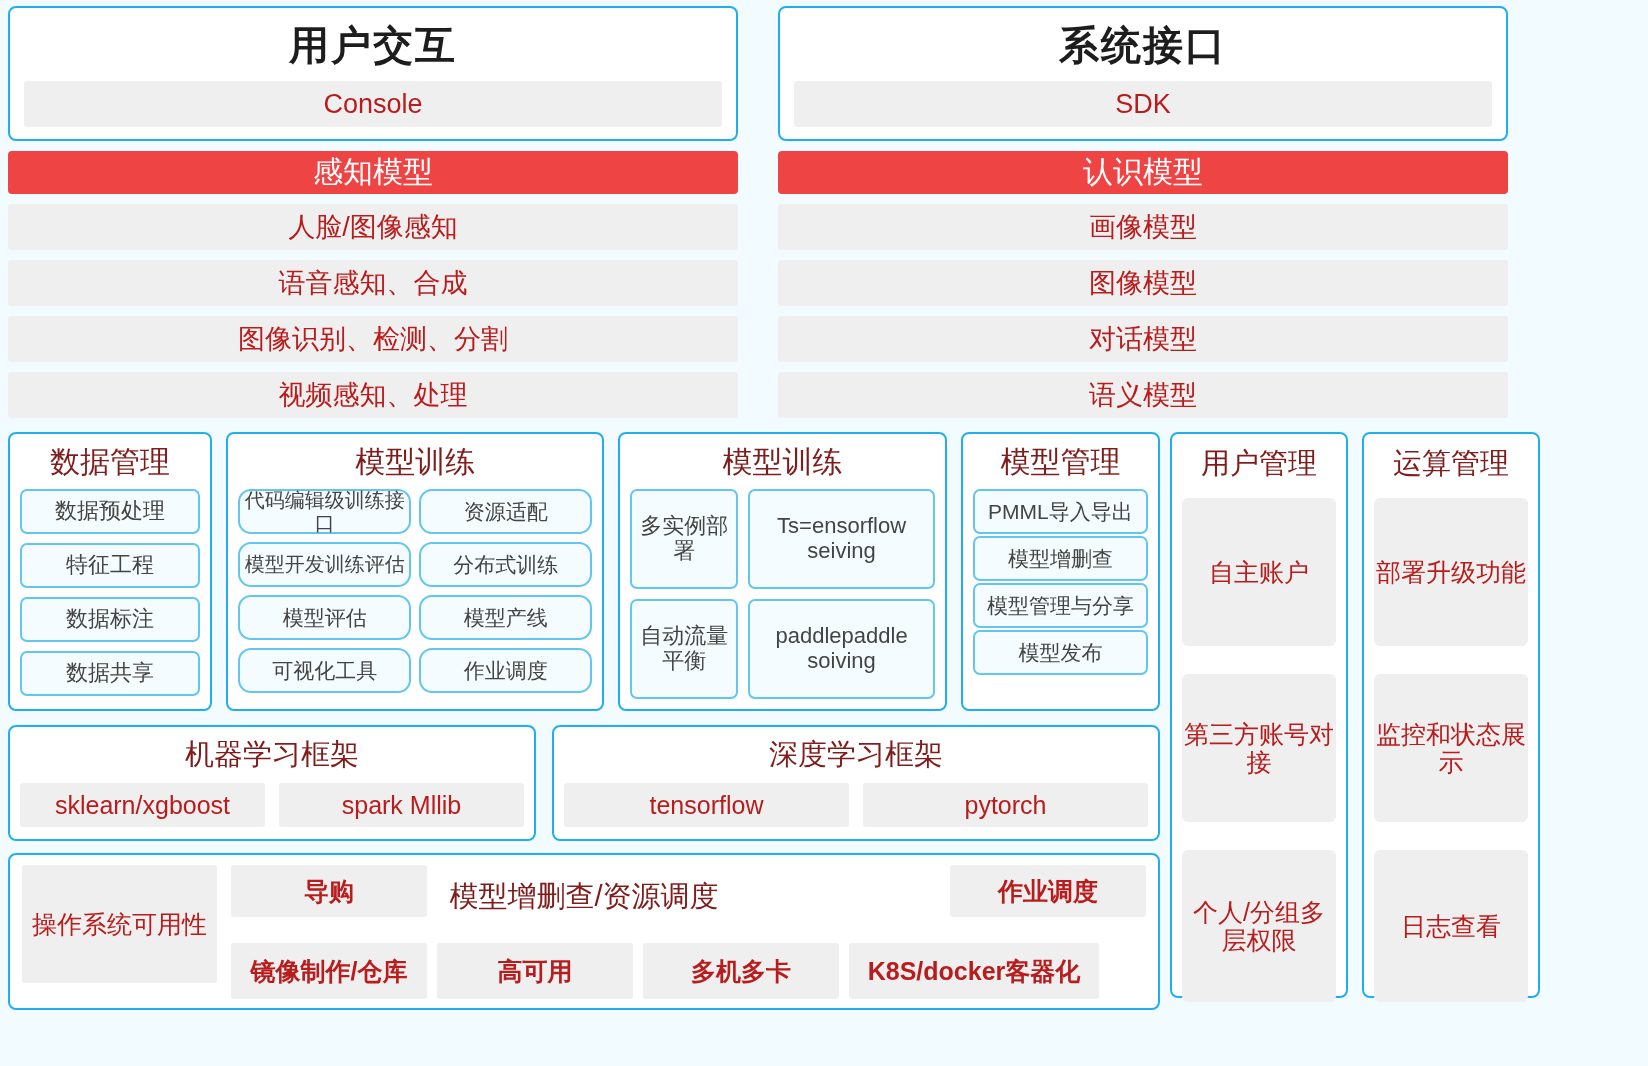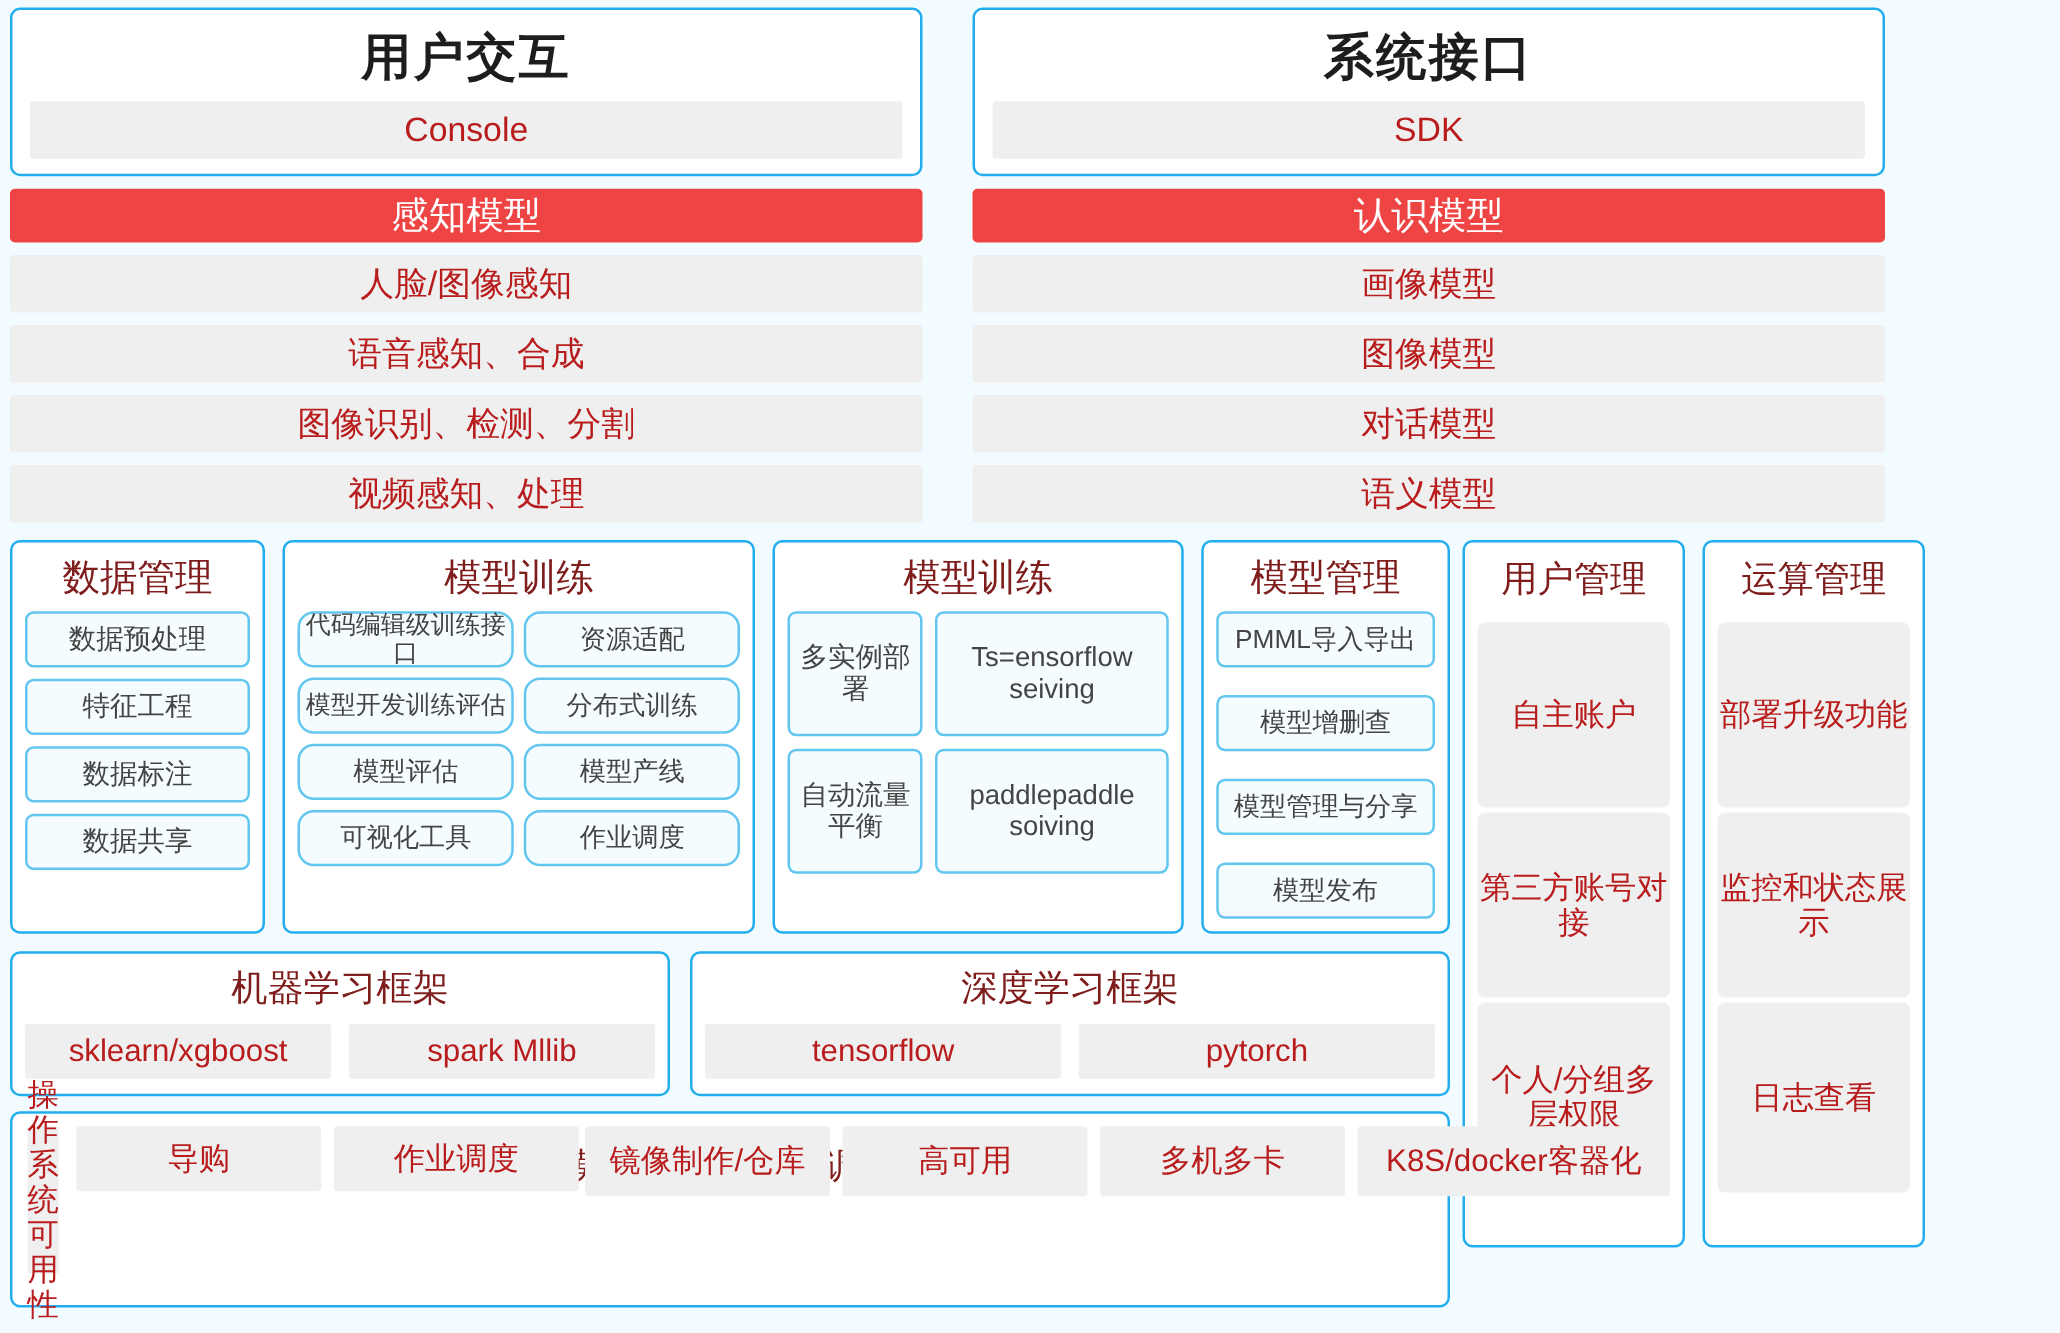--- a/index.html
+++ b/index.html
@@ -78,55 +78,55 @@
   .p-train .lt-pill { height: 45px; font-size: 21px; border-radius: 13px; }
   .p-train .lt-pill.narrow { font-size: 20px; }
 
   
   .p-serve { width: 330px; }
   .p-serve .grid { display: grid; grid-template-columns: 108px 1fr; gap: 10px; margin-top: 6px; }
   .p-serve .lt-pill { height: 100px; font-size: 22px; }
 
   
   .p-mm { width: 200px; }
-  .p-mm .items { display: flex; flex-direction: column; gap: 22px; margin-top: 6px; }
+  .p-mm .items { display: flex; flex-direction: column; gap: 2px; margin-top: 6px; }
   .p-mm .lt-pill { height: 45px; font-size: 21px; }
 
   
   .row2 { display: flex; gap: 16px; margin-top: 14px; }
   .fw { padding: 8px 10px 12px 10px; }
   .fw .grp-title { font-size: 29px; }
   .fw .items { display: flex; gap: 14px; margin-top: 8px; }
   .fw .grey-pill { flex: 1; height: 44px; font-size: 25px; }
   .fw-ml { width: 578px; }
   .fw-dl { width: 666px; }
 
   
   .cluster { margin-top: 12px; padding: 10px 12px 12px 12px; position: relative; height: 157px; }
   .cluster .grp-title {
     position: absolute; left: 0; right: 0; top: 22px; font-size: 29px;
   }
   .cluster-inner { display: flex; gap: 14px; position: relative; z-index: 2; }
   .os-box { width: 195px; height: 118px; font-size: 25px; }
-  .cl-right { flex: 1; display: flex; flex-direction: row; gap: 5px; }
+  .cl-right { flex: 1; display: flex; flex-direction: column; gap: 26px; font-weight: bold; }
   .cl-top { display: flex; gap: 10px; }
   .cl-bot { display: flex; gap: 10px; }
   .cl-top .grey-pill { height: 52px; font-size: 25px; }
   .cl-bot .grey-pill { height: 56px; font-size: 25px; }
   .pill-daogou { width: 196px; }
   .pill-zuoye { width: 196px; margin-left: auto; }
   .pill-img { width: 196px; }
   .pill-ha { width: 196px; }
   .pill-multi { width: 196px; }
   .pill-k8s { width: 250px; }
 
   
   .mcol { width: 178px; padding: 10px 10px 12px 10px; height: 566px; }
   .mcol .grp-title { font-size: 29px; }
-  .mcol .items { display: flex; flex-direction: column; gap: 4px; margin-top: 14px; }
+  .mcol .items { display: flex; flex-direction: column; gap: 28px; margin-top: 14px; }
   .mcol .grey-pill { height: 148px; font-size: 25px; border-radius: 6px; }
   .mcol .grey-pill.tall { height: 152px; }
 </style>
 </head>
 <body>
 
 <div class="page">
 
   <div class="top">
 

